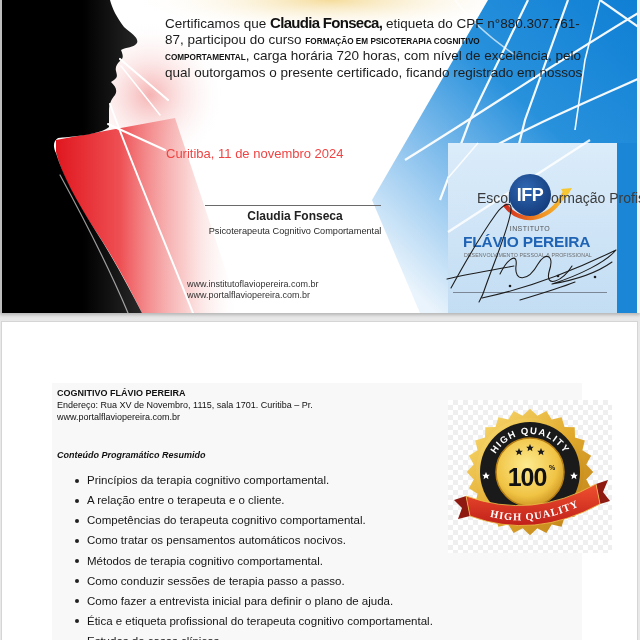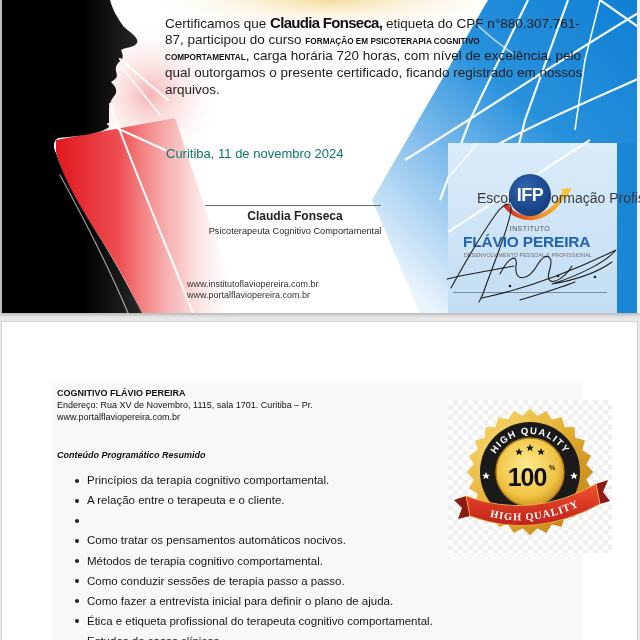--- a/index.html
+++ b/index.html
@@ -9,21 +9,21 @@
   
   .cert { position:absolute; left:0; top:0; width:640px; height:313px; overflow:hidden; background:#fff; box-shadow:0 2px 3px rgba(0,0,0,.22); }
   .cert svg.bg { position:absolute; left:0; top:0; }
   .cert .edge { position:absolute; left:0; top:0; width:2px; height:313px; background:#bdbdbd; }
 
   .para { left:165px; top:15px; font-size:13.5px; line-height:16.7px; color:#1c1c1c; }
   .para .ln { display:block; height:16.7px; }
   .para .nm { font-weight:bold; font-size:15px; letter-spacing:-0.7px; color:#111; }
   .para .course { font-weight:bold; font-size:8.2px; color:#111; }
 
-  .date { left:166px; top:146px; font-size:13px; line-height:15px; color:#0f766e; }
+  .date { left:166px; top:146px; font-size:13px; line-height:15px; color:#ef4444; }
   .sig-line { left:205px; top:205px; width:176px; height:1px; background:#6a6a6a; }
   .signer { left:190px; width:210px; text-align:center; }
   .signer-name { top:210px; font-size:12px; font-weight:bold; line-height:12px; color:#222; }
   .signer-title { top:225px; font-size:9.2px; line-height:12px; color:#2a2a2a; }
   .url { left:187px; font-size:9px; line-height:11px; color:#333; text-decoration:none; }
   .url1 { top:279px; } .url2 { top:290px; }
 
   .school { left:477px; top:149px; font-size:14px; line-height:11px; color:#3b3b3b;margin-top:44px; }
   .ifp-circle { left:509px; top:174px; width:42px; height:42px; border-radius:50%;
     background:radial-gradient(circle at 40% 35%, #2f67b3, #153d7d 75%); color:#fff;
@@ -133,21 +133,20 @@
     <path d="M506,206 C522,226 550,220 564,194" stroke="url(#gSwoosh)" stroke-width="4.5" fill="none" stroke-linecap="round"></path>
     <polygon points="561,189 572,188 566,198" fill="#f7c733"></polygon>
   </svg>
   <div class="edge"></div>
 
   <div class="abs para">
     <span class="ln"><span>Certificamos que </span><span class="nm">Claudia Fonseca,</span><span> etiqueta do CPF n°880.307.761-</span></span>
     <span class="ln"><span>87, participou do curso </span><span class="course">FORMAÇÃO EM PSICOTERAPIA COGNITIVO</span></span>
     <span class="ln"><span class="course">COMPORTAMENTAL</span><span>, carga horária 720 horas, com nível de excelência, pelo</span></span>
     <span class="ln">qual outorgamos o presente certificado, ficando registrado em nossos</span>
-    <span class="ln">arquivos.</span>
   </div>
 
   <div class="abs date">Curitiba, 11 de novembro 2024</div>
 
   <div class="abs sig-line"></div>
   <div class="abs signer signer-name">Claudia Fonseca</div>
   <div class="abs signer signer-title">Psicoterapeuta Cognitivo Comportamental</div>
 
   <a class="abs url url1">www.institutoflaviopereira.com.br</a>
   <a class="abs url url2">www.portalflaviopereira.com.br</a>
@@ -180,21 +179,21 @@
 
   <div class="abs hdr hdr-name">COGNITIVO FLÁVIO PEREIRA</div>
   <div class="abs hdr hdr-addr">Endereço: Rua XV de Novembro, 1115, sala 1701. Curitiba – Pr.</div>
   <div class="abs hdr hdr-web">www.portalflaviopereira.com.br</div>
 
   <div class="abs section-title">Conteúdo Programático Resumido</div>
 
   <ul class="topics">
     <li><span class="dot"></span><span>Princípios da terapia cognitivo comportamental.</span></li>
     <li><span class="dot"></span><span>A relação entre o terapeuta e o cliente.</span></li>
-    <li><span class="dot"></span></li>
+    <li><span class="dot"></span><span>Competências do terapeuta cognitivo comportamental.</span></li>
     <li><span class="dot"></span><span>Como tratar os pensamentos automáticos nocivos.</span></li>
     <li><span class="dot"></span><span>Métodos de terapia cognitivo comportamental.</span></li>
     <li><span class="dot"></span><span>Como conduzir sessões de terapia passo a passo.</span></li>
     <li><span class="dot"></span><span>Como fazer a entrevista inicial para definir o plano de ajuda.</span></li>
     <li><span class="dot"></span><span>Ética e etiqueta profissional do terapeuta cognitivo comportamental.</span></li>
     <li><span class="dot"></span><span>Estudos de casos clínicos.</span></li>
   </ul>
 
   <div class="seal-box">
     <svg width="164" height="153" viewBox="0 0 164 153">

